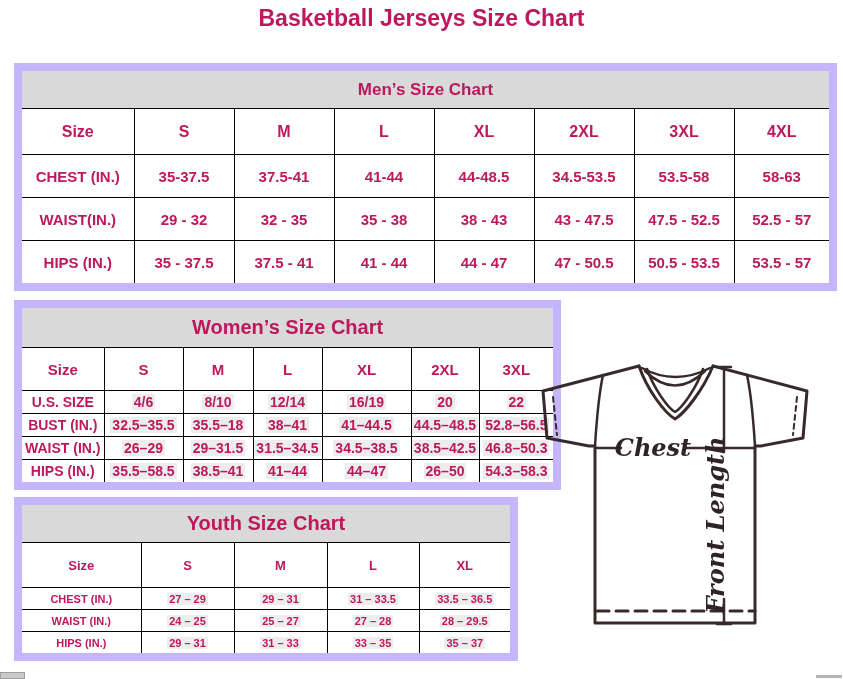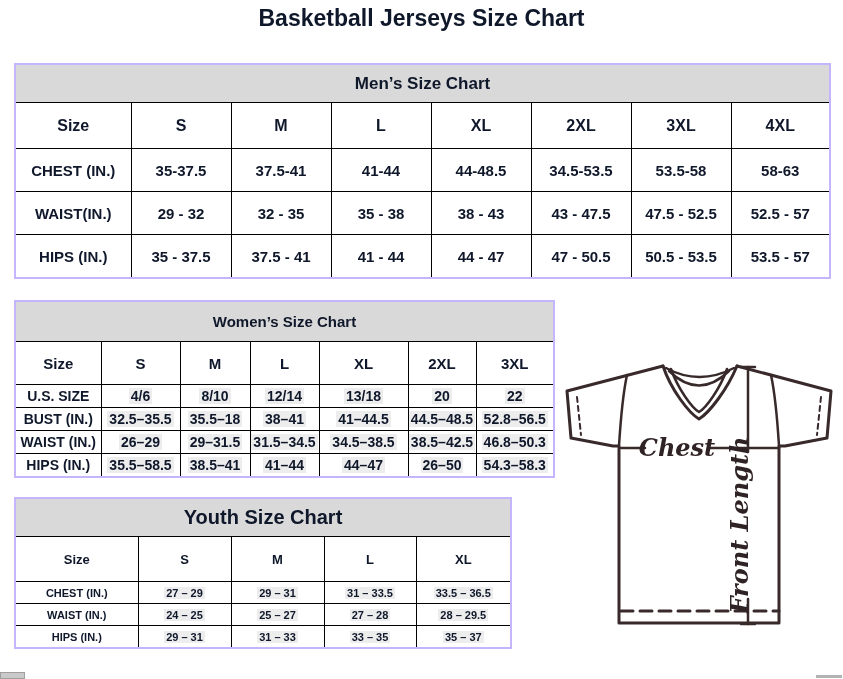--- a/index.html
+++ b/index.html
@@ -1,50 +1,50 @@
 <!DOCTYPE html>
 <html><head>
 <meta charset="utf-8">
 <style>
   html,body{margin:0;padding:0;background:#fff;}
   .page{
     position:relative;width:843px;height:679px;background:#ffffff;
-    font-family:"Liberation Sans",sans-serif;color:#0f172a;overflow:hidden;
+    font-family:"Liberation Sans",sans-serif;color:#be185d;overflow:hidden;
   }
   .title{
     position:absolute;top:5px;left:0;width:100%;text-align:center;
     font-size:23px;font-weight:bold;
   }
   table{
     position:absolute;border-collapse:collapse;table-layout:fixed;
-    border:2px solid #c4b5fd;
+    border:8px solid #c4b5fd;
   }
   td,th{
     border:1px solid #000;text-align:center;vertical-align:middle;
     padding:0;font-weight:bold;overflow:hidden;white-space:nowrap;
   }
   .band td{background:#d9d9d9;font-size:17px;}
   
   #mens{left:14px;top:63px;width:815px;}
   #mens .band td{height:37px;}
   #mens .cols th{height:45px;font-size:16px;}
   #mens .data td{height:42px;font-size:15px;}
   
   #womens{left:14px;top:300px;width:539px;}
-  #womens .band td{height:39px;font-size:15px;}
+  #womens .band td{height:39px;font-size:20px;}
   #womens .cols th{height:42px;font-size:15px;}
   #womens .data td{height:22px;font-size:14px;}
   
   #youth{left:14px;top:497px;width:496px;}
   #youth .band td{height:37px;font-size:20px;}
   #youth .cols th{height:44px;font-size:13px;}
   #youth .data td{height:21px;font-size:11px;}
   .hl{background:#ededed;padding:0 2px;text-align:center;}
   
-  .jersey{position:absolute;left:555px;top:356px;width:288px;height:319px;}
+  .jersey{position:absolute;left:531px;top:356px;width:288px;height:319px;}
   .jersey svg{display:block;}
   .jersey text{
     font-family:"DejaVu Serif",serif;font-style:italic;font-weight:bold;
     fill:#2f2325;
   }
   
   .sb-thumb{
     position:absolute;left:0;top:672px;width:23px;height:5px;
     background:#c9c9c9;border:1px solid #9f9f9f;
   }
@@ -139,21 +139,21 @@
       <th>L</th>
       <th>XL</th>
       <th>2XL</th>
       <th>3XL</th>
     </tr>
     <tr class="data">
       <td>U.S. SIZE</td>
       <td><span class="hl">4/6</span></td>
       <td><span class="hl">8/10</span></td>
       <td><span class="hl">12/14</span></td>
-      <td><span class="hl">13/18</span></td>
+      <td><span class="hl">16/19</span></td>
       <td><span class="hl">20</span></td>
       <td><span class="hl">22</span></td>
     </tr>
     <tr class="data">
       <td>BUST (IN.)</td>
       <td><span class="hl">32.5–35.5</span></td>
       <td><span class="hl">35.5–18</span></td>
       <td><span class="hl">38–41</span></td>
       <td><span class="hl">41–44.5</span></td>
       <td><span class="hl">44.5–48.5</span></td>

